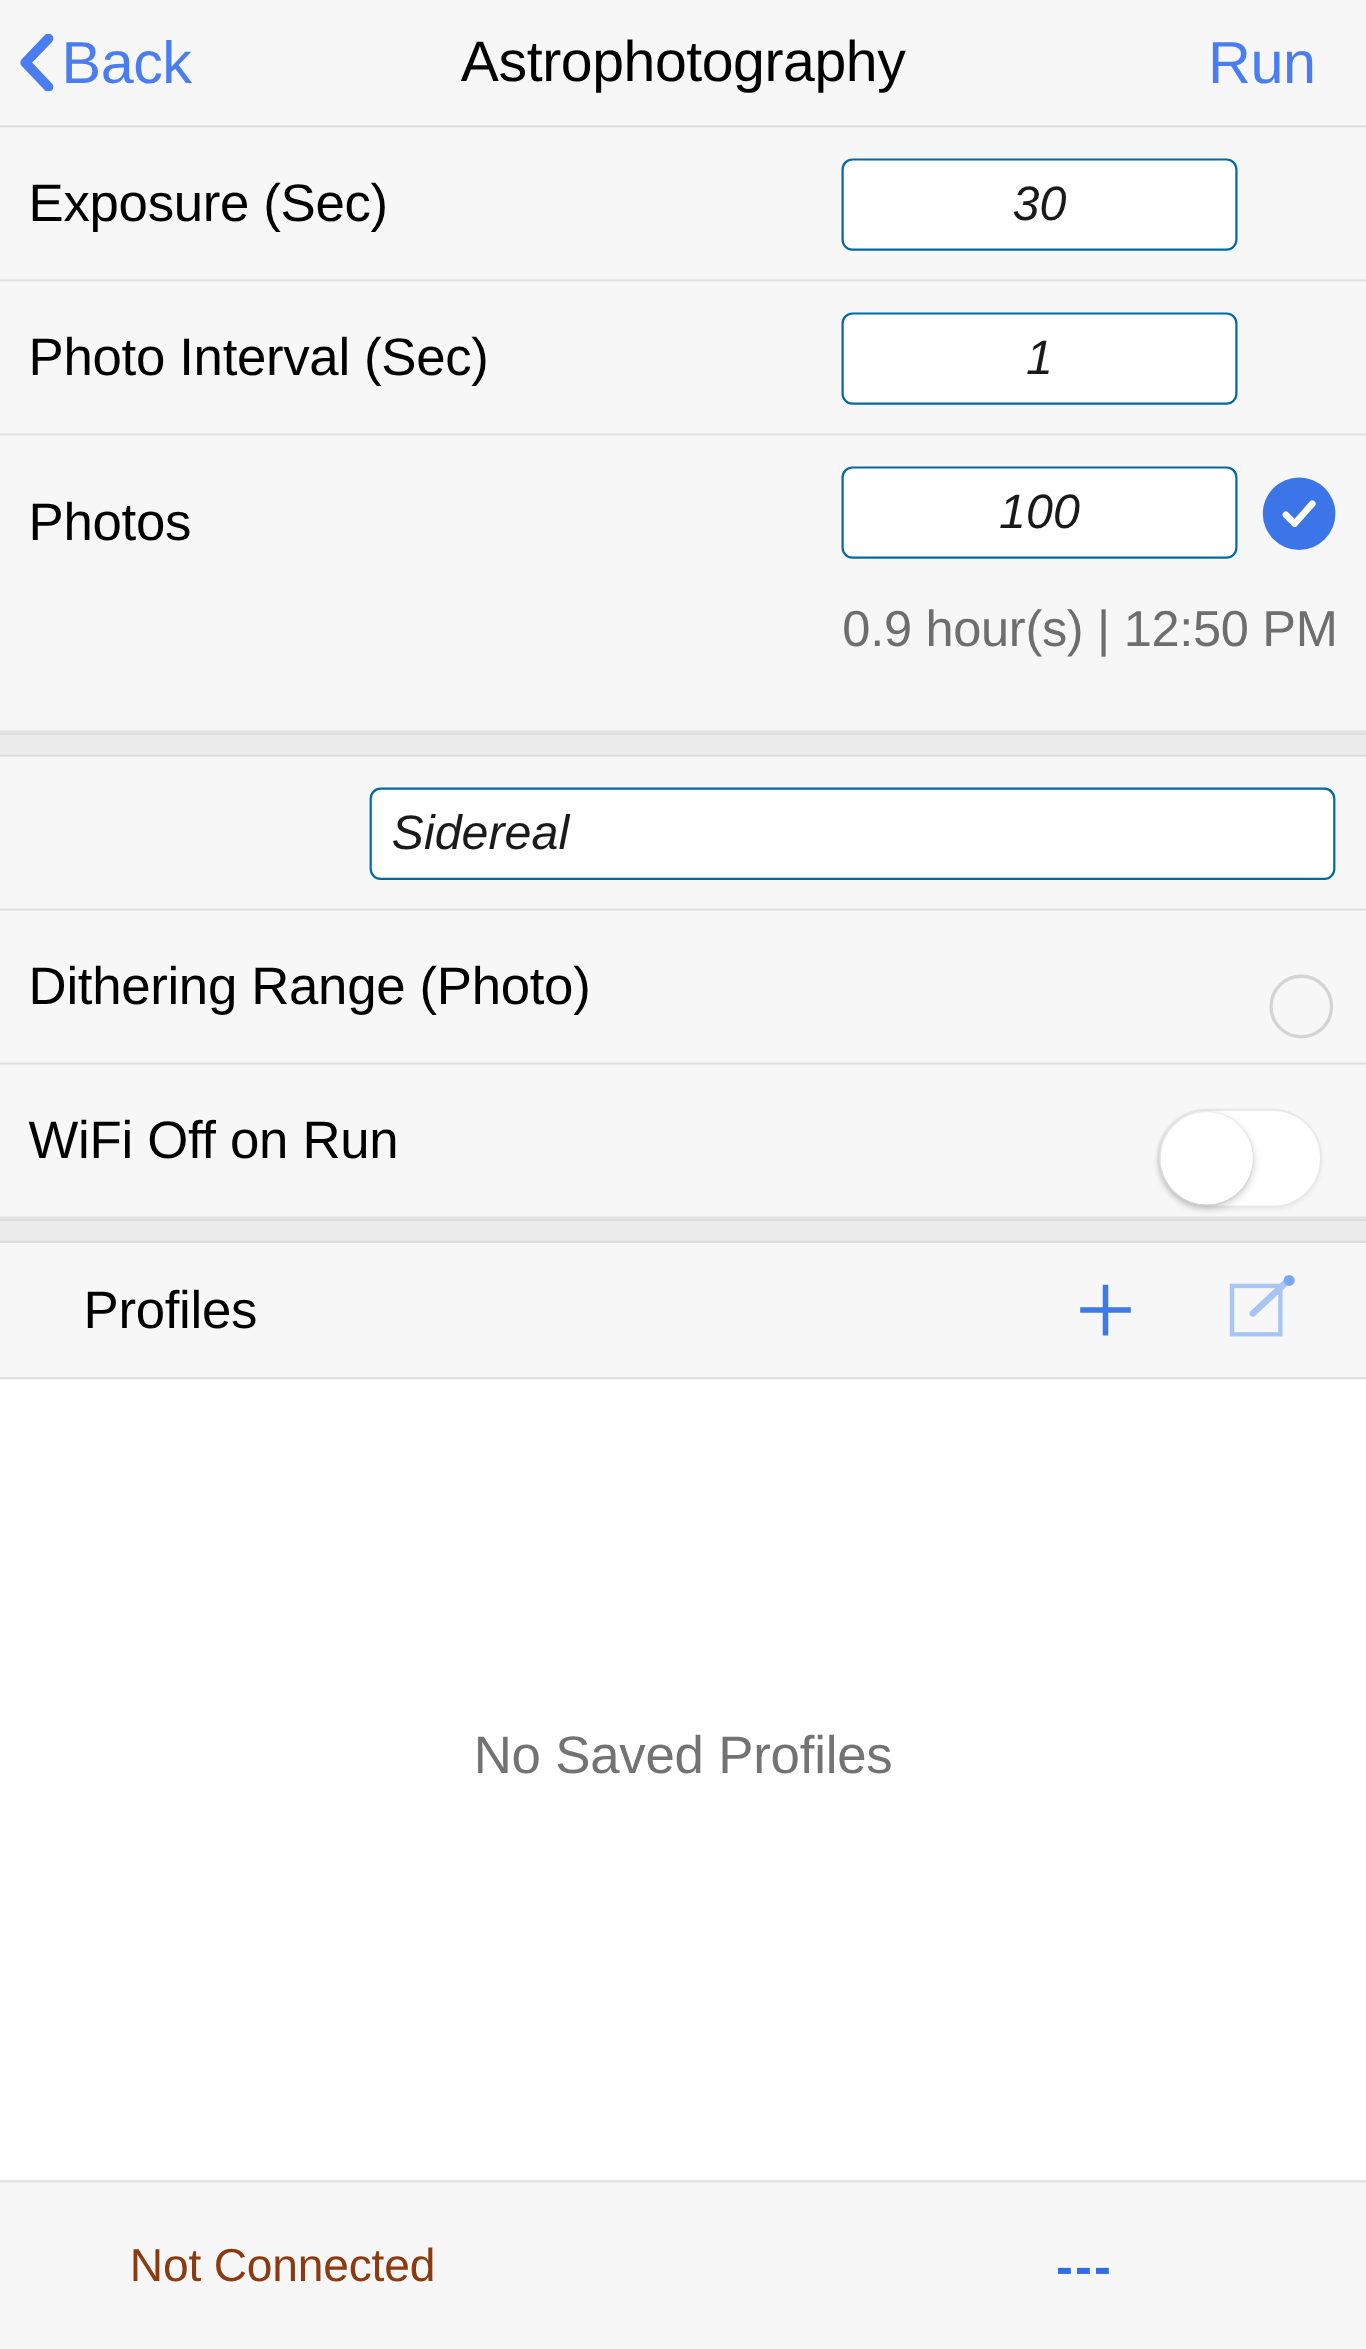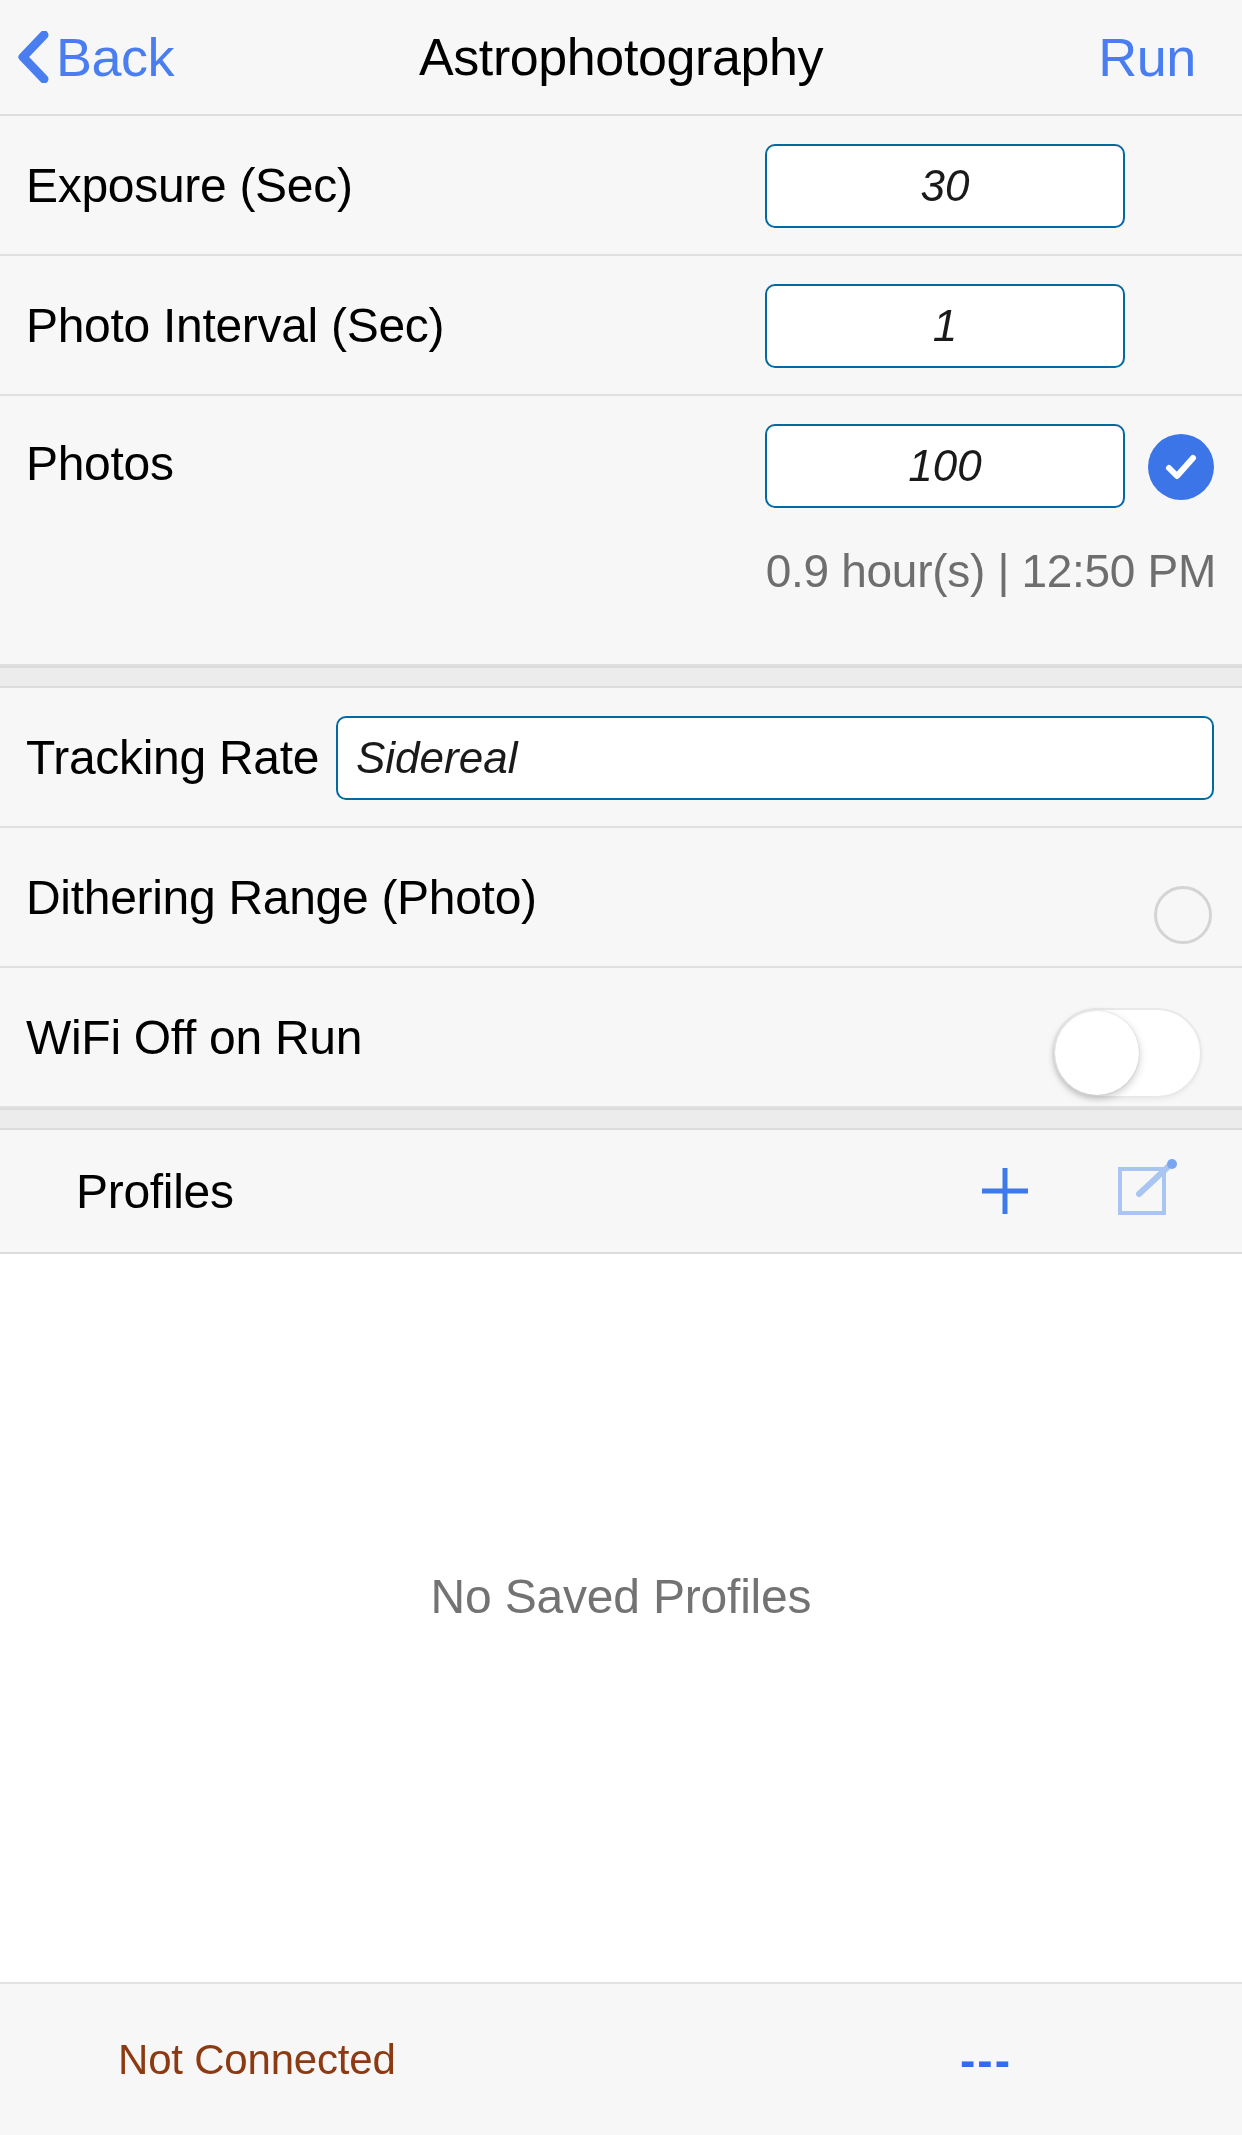--- a/index.html
+++ b/index.html
@@ -118,21 +118,21 @@
     top: 28px;
   }
 
   
   .row-photos {
     height: 270px;
     min-height: 270px;
     align-items: flex-start;
     padding-top: 40px;
   }
-  .row-photos .row-label { margin-top: 0; }
+  .row-photos .row-label { margin-top: 12px; }
   .check-badge {
     position: absolute;
     left: 1148px;
     top: 38px;
     width: 66px;
     height: 66px;
     border-radius: 50%;
     background: #3b75e8;
     display: flex;
     align-items: center;
@@ -312,21 +312,20 @@
       <svg width="40" height="40" viewBox="0 0 40 40">
         <polyline points="8,21 16,29 32,11" fill="none" stroke="#ffffff" stroke-width="6" stroke-linecap="round" stroke-linejoin="round"></polyline>
       </svg>
     </div>
     <div class="sub-caption">0.9 hour(s) | 12:50 PM</div>
   </div>
 
   <div class="section-gap"></div>
 
   <div class="row row-h140">
-    <span class="row-label">Tracking Rate</span>
     <div class="field field-text">Sidereal</div>
   </div>
 
   <div class="row row-h140">
     <span class="row-label">Dithering Range (Photo)</span>
     <div class="empty-circle"></div>
   </div>
 
   <div class="row row-h140">
     <span class="row-label">WiFi Off on Run</span>

